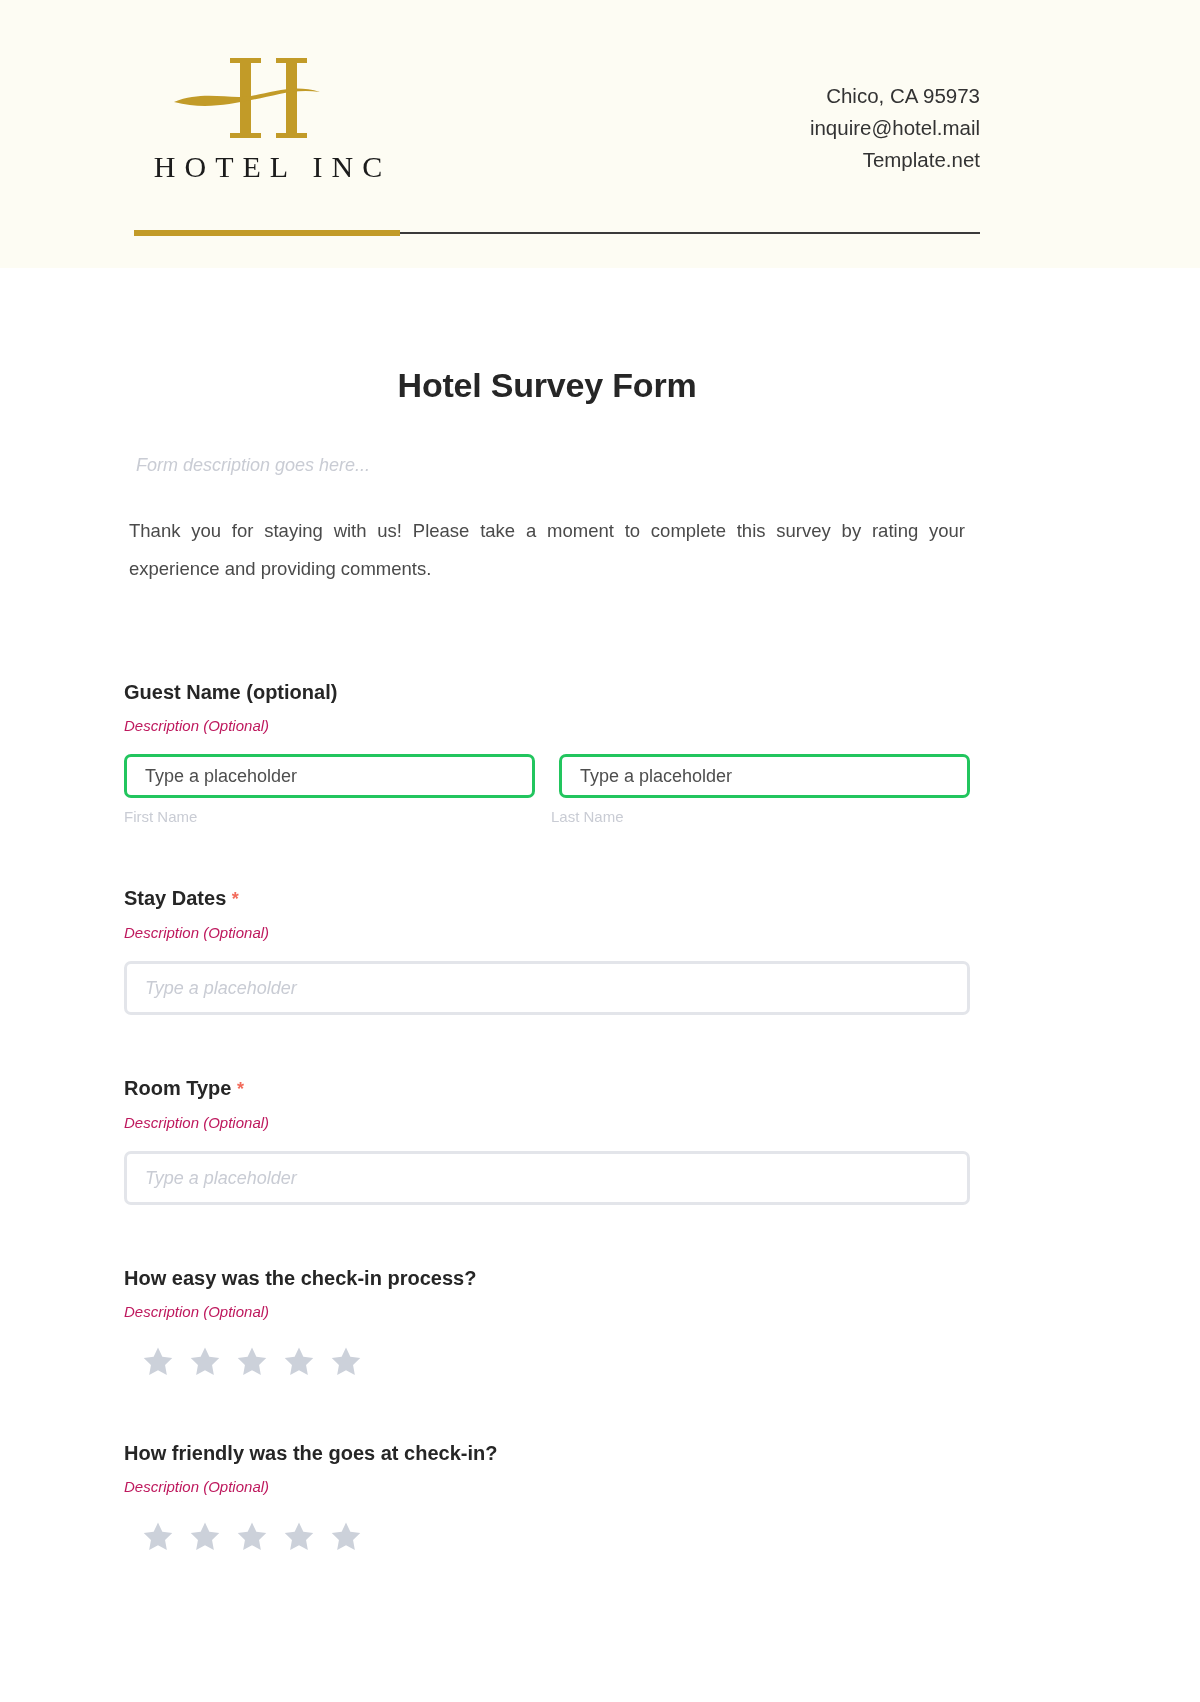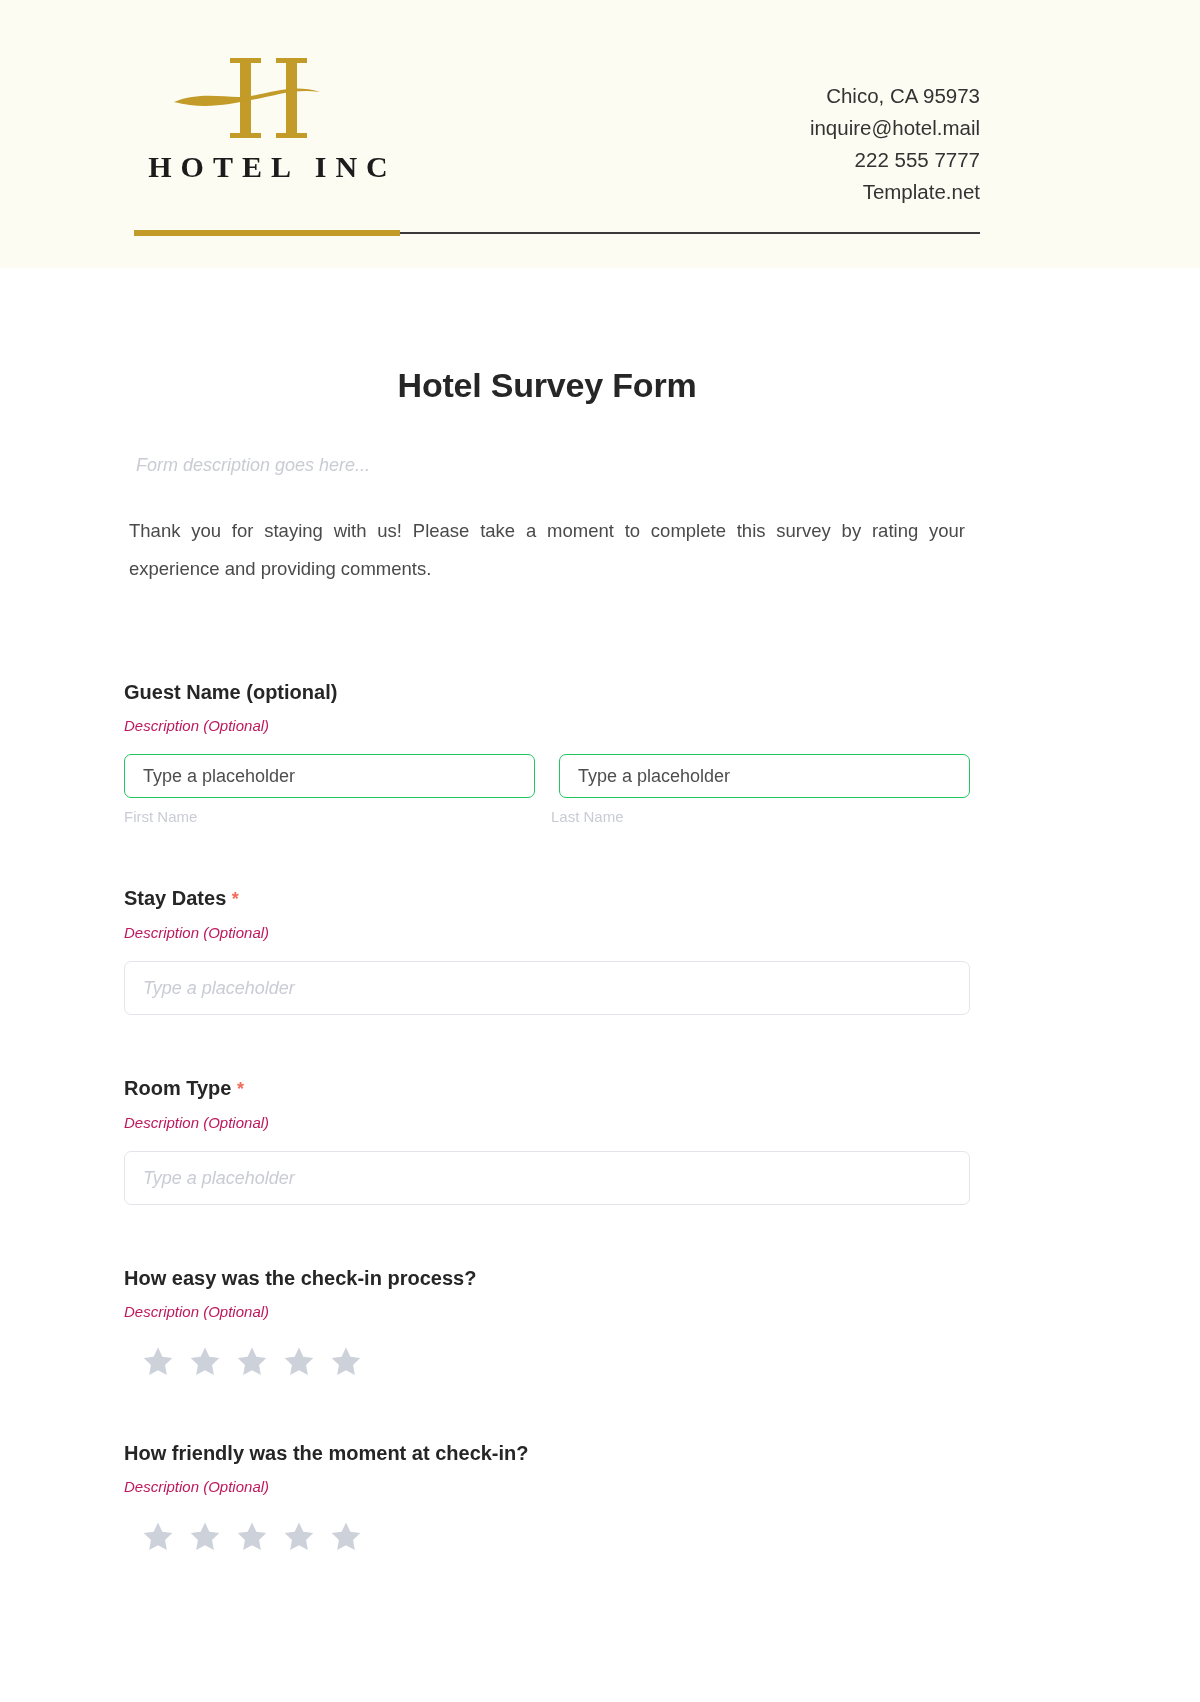--- a/index.html
+++ b/index.html
@@ -26,21 +26,20 @@
     position: relative;
     width: 1200px;
     height: 268px;
   }
   .brand-block {
     position: absolute;
     left: 134px;
     top: 52px;
     width: 268px;
     text-align: center;
-    font-weight: bold;
   }
   .logo-mark {
     width: 268px;
     height: 92px;
     display: block;
   }
   .brand-name {
     margin-top: 6px;
     font-family: "Liberation Serif", serif;
     font-size: 30px;
@@ -145,21 +144,21 @@
   }
 
   .input-row {
     display: flex;
     gap: 24px;
     padding-top: 20px;
   }
   .input-box {
     flex: 1 1 0;
     height: 44px;
-    border: 1px solid #22c55e;
+    border: 3px solid #22c55e;
     border-radius: 7px;
     background: #ffffff;
     display: flex;
     align-items: center;
     padding: 0 18px;
     box-sizing: border-box;
   }
   .input-box.full {
     width: 100%;
     height: 54px;
@@ -213,21 +212,20 @@
           <rect x="142" y="81" width="31" height="5"></rect>
           <path d="M40 50 C70 38 96 48 117 44 C140 40 160 32 186 40 C160 36 140 44 117 48 C96 52 70 58 40 50 Z"></path>
         </g>
       </svg>
       <div class="brand-name">HOTEL INC</div>
     </div>
 
     <div class="contact-block">
       <div class="contact-line">Chico, CA 95973</div>
       <div class="contact-line">inquire@hotel.mail</div>
-      <div class="contact-line">222 555 7777</div>
       <div class="contact-line">Template.net</div>
     </div>
 
     <div class="rule-wrap">
       <div class="rule-gold"></div>
       <div class="rule-thin"></div>
     </div>
 
   </div>
 </div>
@@ -288,21 +286,21 @@
           </svg>
           <svg class="star" viewBox="0 0 24 24">
             <path fill="#ccd1da" d="M12 2.4l2.9 6.1 6.6.9-4.8 4.6 1.2 6.6L12 17.5 6.1 20.6l1.2-6.6L2.5 9.4l6.6-.9z"></path>
           </svg>
           <svg class="star" viewBox="0 0 24 24">
             <path fill="#ccd1da" d="M12 2.4l2.9 6.1 6.6.9-4.8 4.6 1.2 6.6L12 17.5 6.1 20.6l1.2-6.6L2.5 9.4l6.6-.9z"></path>
           </svg>
         </div>
       </div>
       <div class="field-block">
-        <p class="field-label">How friendly was the moment at check-in?</p>
+        <p class="field-label">How friendly was the goes at check-in?</p>
         <p class="field-sublabel">Description (Optional)</p>
         <div class="stars">
           <svg class="star" viewBox="0 0 24 24">
             <path fill="#ccd1da" d="M12 2.4l2.9 6.1 6.6.9-4.8 4.6 1.2 6.6L12 17.5 6.1 20.6l1.2-6.6L2.5 9.4l6.6-.9z"></path>
           </svg>
           <svg class="star" viewBox="0 0 24 24">
             <path fill="#ccd1da" d="M12 2.4l2.9 6.1 6.6.9-4.8 4.6 1.2 6.6L12 17.5 6.1 20.6l1.2-6.6L2.5 9.4l6.6-.9z"></path>
           </svg>
           <svg class="star" viewBox="0 0 24 24">
             <path fill="#ccd1da" d="M12 2.4l2.9 6.1 6.6.9-4.8 4.6 1.2 6.6L12 17.5 6.1 20.6l1.2-6.6L2.5 9.4l6.6-.9z"></path>

